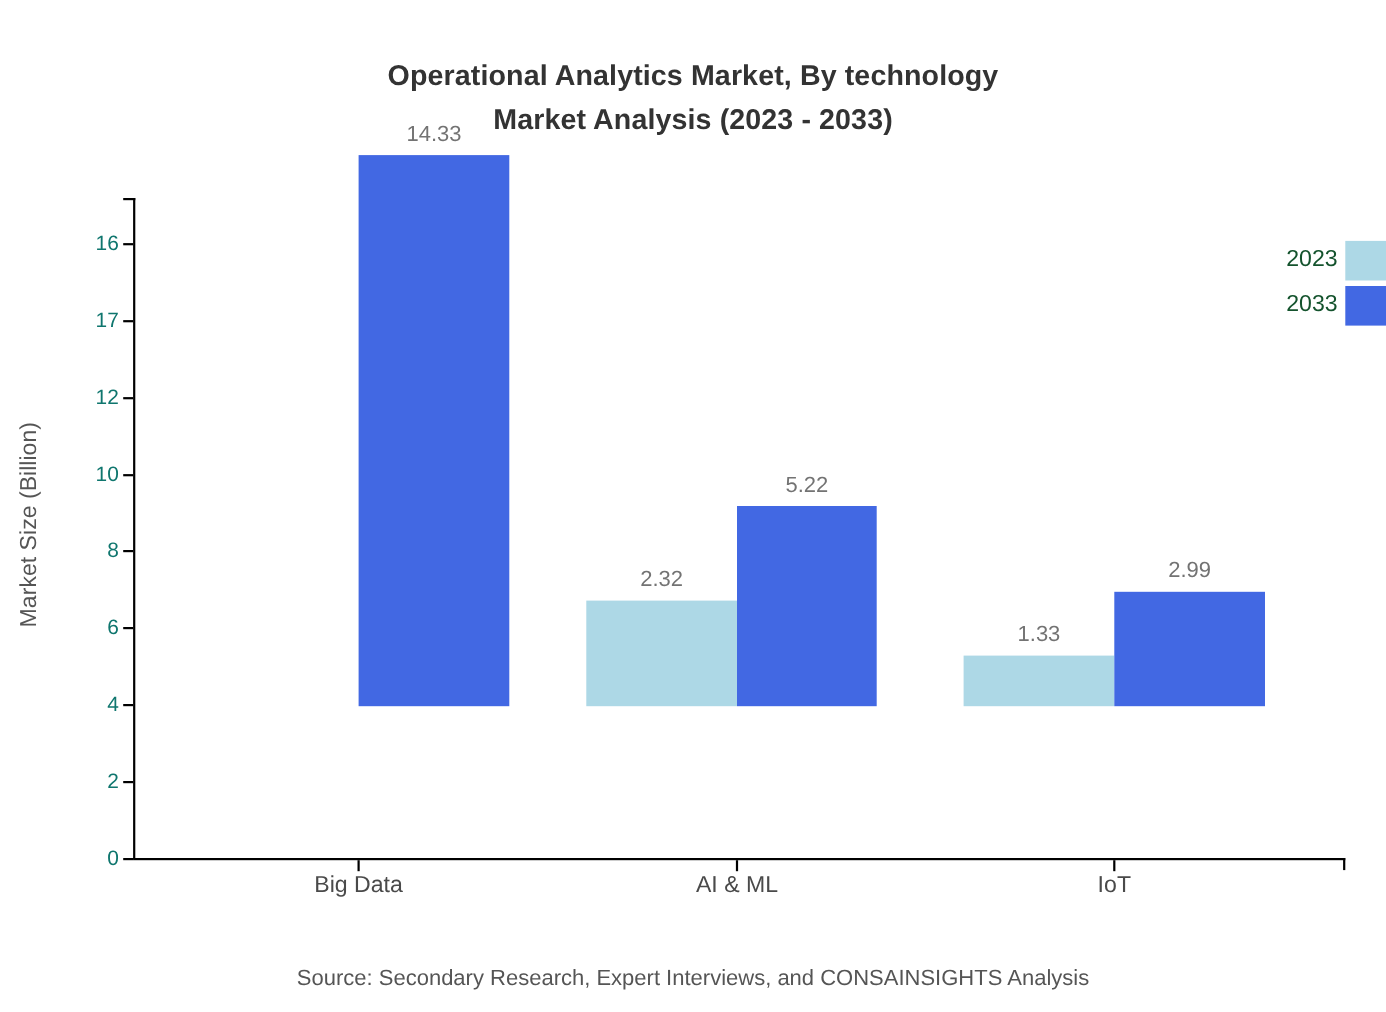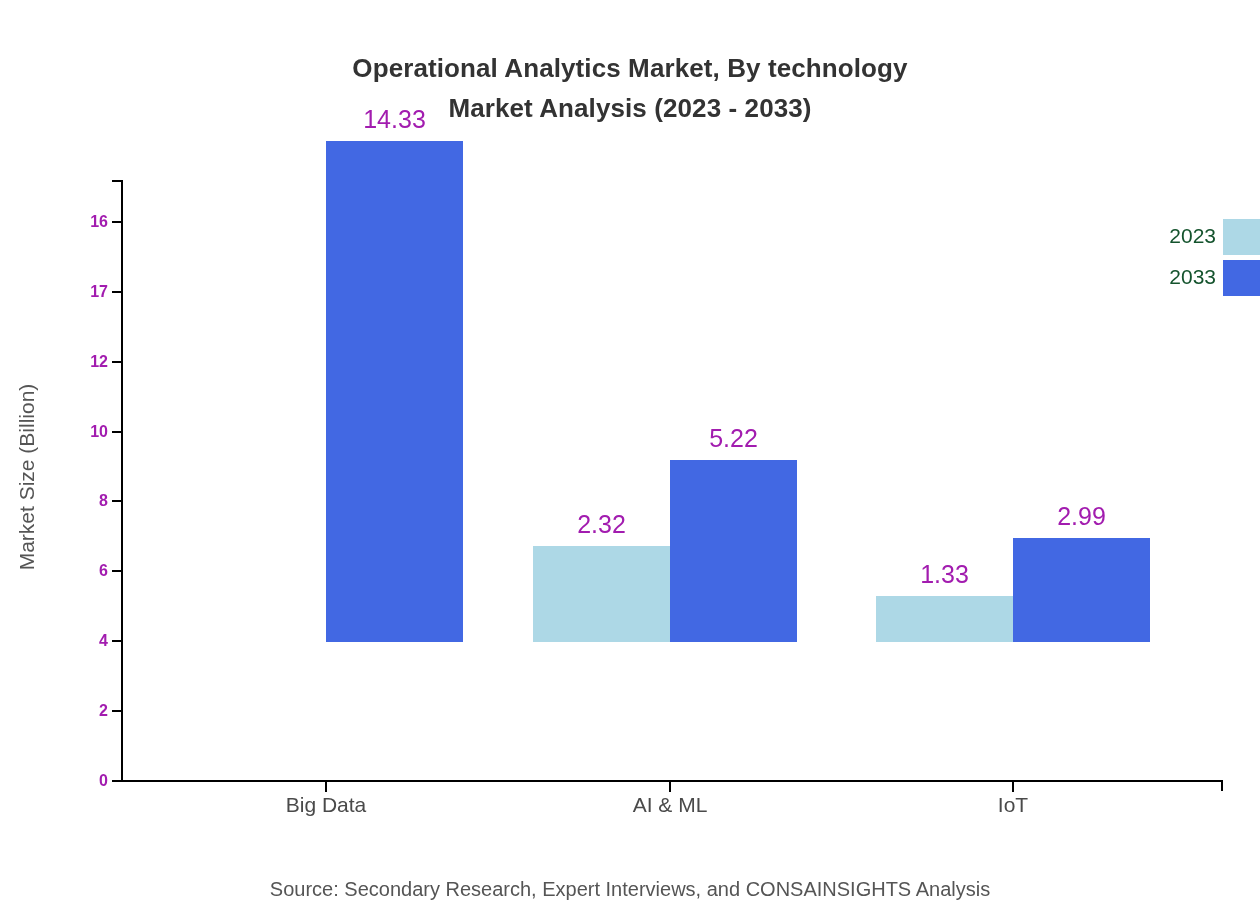--- a/index.html
+++ b/index.html
@@ -75,24 +75,23 @@
     left: 112px;
     width: 9px;
     height: 2px;
     background: #000000;
   }
   .ytick-label {
     position: absolute;
     right: 1152px; 
     width: 60px;
     text-align: right;
-    font-size: 16px;
-    color: #a21caf;
+    font-size: 19px;
+    color: #0f766e;
     transform: translateY(-50%);
-    font-weight: bold;
   }
 
   .xtick {
     position: absolute;
     top: 782px;
     width: 2px;
     height: 10px;
     background: #000000;
   }
   .xtick-label {
@@ -127,22 +126,22 @@
     position: absolute;
     bottom: 139px; 
   }
   .bar-rect { width: 100%; }
   .bar-label {
     position: absolute;
     bottom: 100%;
     left: 50%;
     transform: translateX(-50%);
     margin-bottom: 7px;
-    font-size: 25px;
-    color: #a21caf;
+    font-size: 20px;
+    color: #737373;
     white-space: nowrap;
   }
 
   
   .legend {
     position: absolute;
     left: 1128px;
     top: 218px;
     width: 132px;
   }

